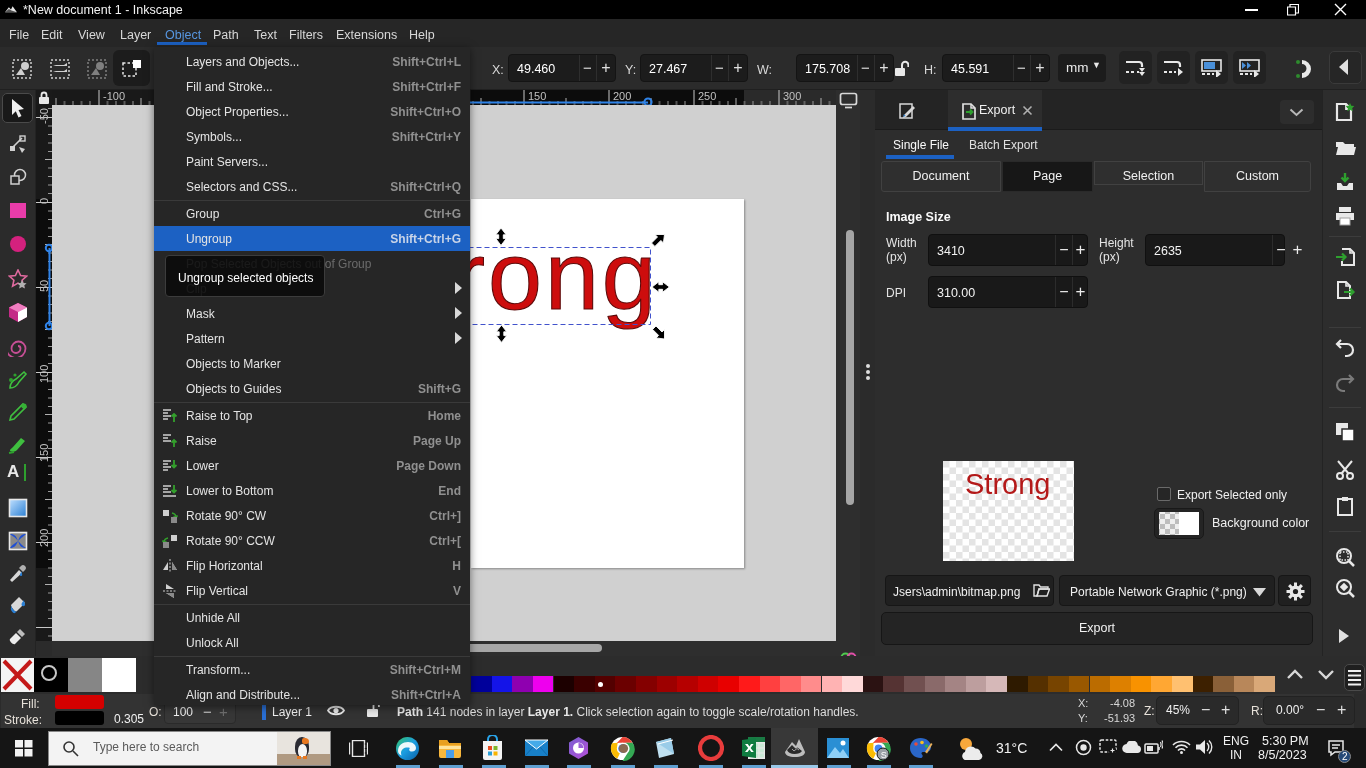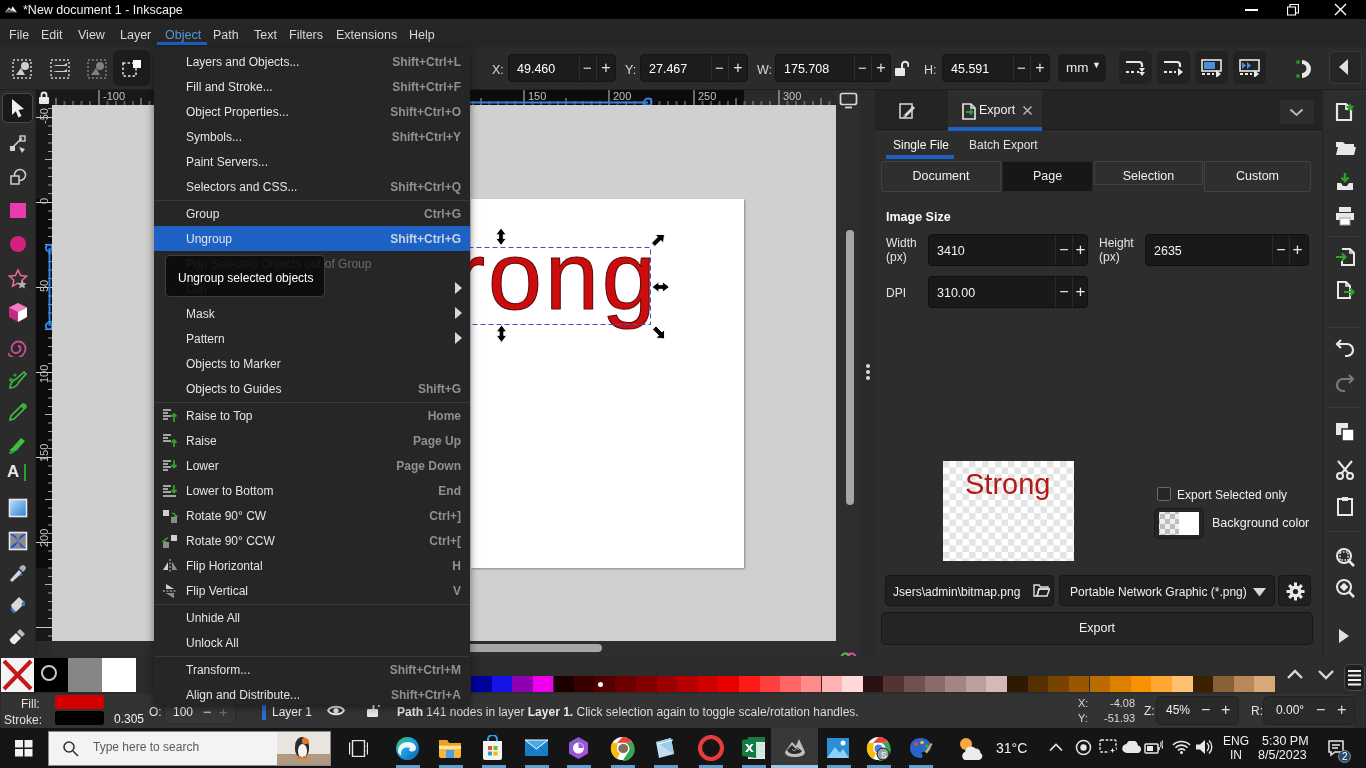--- a/index.html
+++ b/index.html
@@ -115,21 +115,21 @@
         <span class="m">−</span>
         <span class="p">+</span>
       </div>
     <span class="tlabel" style="left:625px">Y:</span>
     <div class="spin" style="left:640px;width:108px">
         <span class="val">27.467</span>
         <span class="m">−</span>
         <span class="p">+</span>
       </div>
     <span class="tlabel" style="left:757px">W:</span>
-    <div class="spin" style="left:775px;width:116px">
+    <div class="spin" style="left:796px;width:98px">
         <span class="val">175.708</span>
         <span class="m">−</span>
         <span class="p">+</span>
       </div>
     <svg class="abs" style="left:893px;top:13px" width="16" height="17" viewBox="0 0 16 17">
         <rect x="2" y="8" width="10" height="8" rx="1" fill="#e8e8e8"></rect>
         <path d="M9 8 V5 a3.2 3.2 0 0 1 6.4 0 V7" stroke="#e8e8e8" stroke-width="2" fill="none"></path>
       </svg>
     <span class="tlabel" style="left:924px">H:</span>
     <div class="spin" style="left:942px;width:108px">
@@ -378,21 +378,21 @@
     <div class="abs" style="left:329px;top:71px;width:107px;height:31px;background:#2f2f2f;border:1px solid #414141;border-radius:0 3px 3px 0;color:#f0f0f0;text-align:center;line-height:29px;font-size:12.5px">Custom</div>
 
     <span class="abs" style="left:11px;top:120px;font-size:12.5px;font-weight:bold;color:#fafafa">Image Size</span>
     <span class="abs" style="left:11px;top:146px;font-size:12px;color:#e4e4e4;line-height:14px">Width<br>(px)</span>
     <div class="abs" style="left:53px;top:144px;width:160px;height:32px;background:#191919;border:1px solid #101010;border-radius:4px">
       <span class="abs" style="left:8px;top:9px;font-size:12.5px;color:#f2f2f2">3410</span>
       <div class="abs" style="left:126px;top:0;width:17px;height:30px;border-left:1px solid #2c2c2c;color:#ececec;text-align:center;line-height:29px;font-size:16px">−</div>
       <div class="abs" style="left:143px;top:0;width:16px;height:30px;border-left:1px solid #2c2c2c;color:#ececec;text-align:center;line-height:29px;font-size:17px">+</div>
     </div>
     <span class="abs" style="left:224px;top:146px;font-size:12px;color:#e4e4e4;line-height:14px">Height<br>(px)</span>
-    <div class="abs" style="left:270px;top:144px;width:164px;height:32px;background:#191919;border:1px solid #101010;border-radius:4px">
+    <div class="abs" style="left:270px;top:144px;width:140px;height:32px;background:#191919;border:1px solid #101010;border-radius:4px">
       <span class="abs" style="left:8px;top:9px;font-size:12.5px;color:#f2f2f2">2635</span>
       <div class="abs" style="left:126px;top:0;width:17px;height:30px;border-left:1px solid #2c2c2c;color:#ececec;text-align:center;line-height:29px;font-size:16px">−</div>
       <div class="abs" style="left:143px;top:0;width:16px;height:30px;border-left:1px solid #2c2c2c;color:#ececec;text-align:center;line-height:29px;font-size:17px">+</div>
     </div>
     <span class="abs" style="left:11px;top:196px;font-size:12px;color:#e4e4e4">DPI</span>
     <div class="abs" style="left:53px;top:186px;width:160px;height:32px;background:#191919;border:1px solid #101010;border-radius:4px">
       <span class="abs" style="left:8px;top:9px;font-size:12.5px;color:#f2f2f2">310.00</span>
       <div class="abs" style="left:126px;top:0;width:17px;height:30px;border-left:1px solid #2c2c2c;color:#ececec;text-align:center;line-height:29px;font-size:16px">−</div>
       <div class="abs" style="left:143px;top:0;width:16px;height:30px;border-left:1px solid #2c2c2c;color:#ececec;text-align:center;line-height:29px;font-size:17px">+</div>
     </div>

